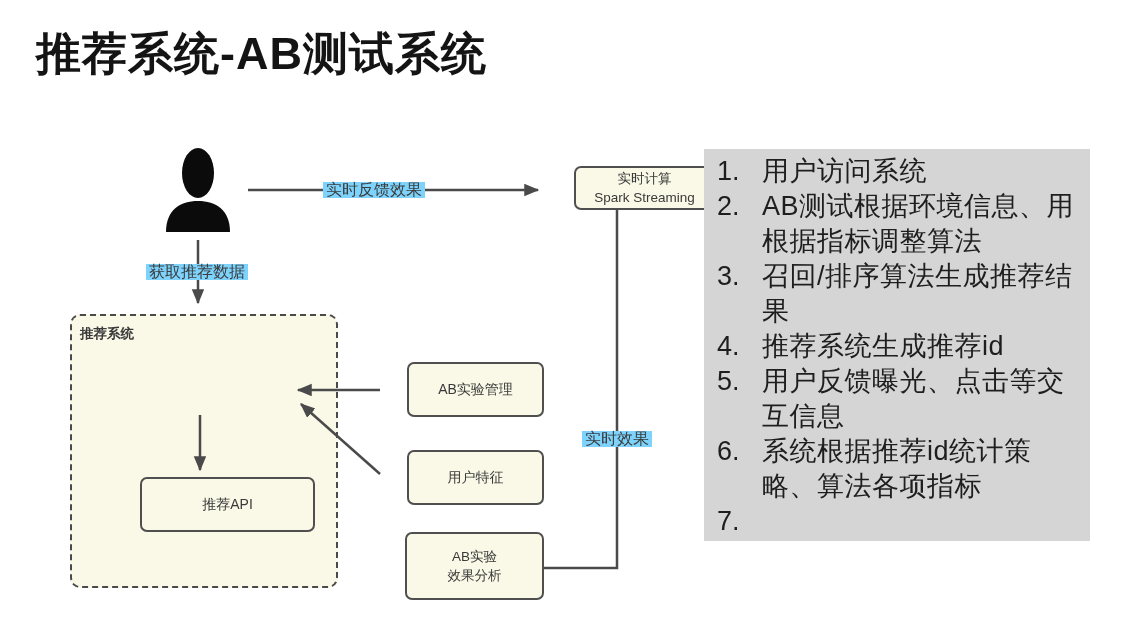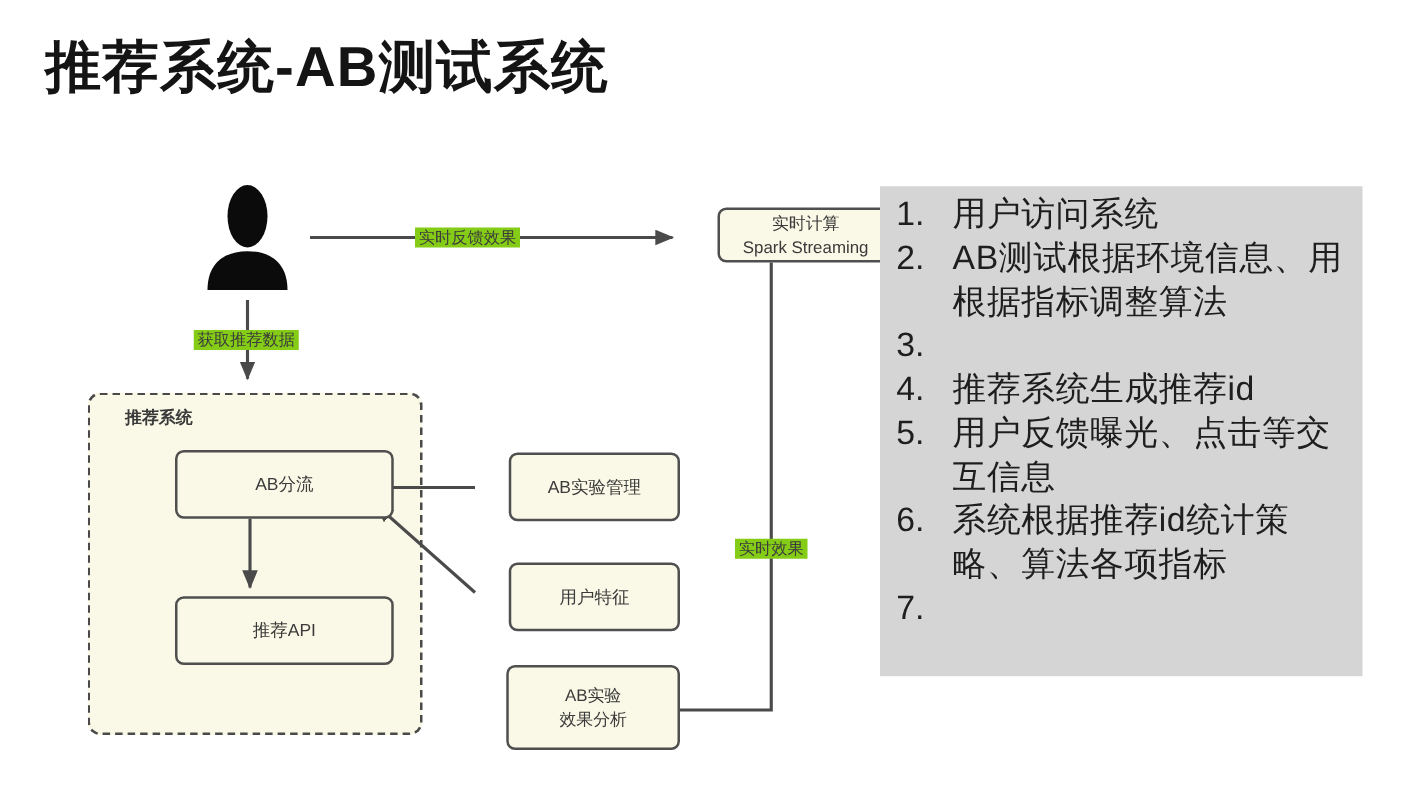--- a/index.html
+++ b/index.html
@@ -37,29 +37,29 @@
   .node-feat    { left: 380px; top: 450px; width: 137px; height: 55px; }
   .node-analyze { left: 378px; top: 532px; width: 139px; height: 68px; font-size: 13.5px; }
 
   .group-box {
     position: absolute; left: 70px; top: 314px; width: 268px; height: 274px;
     background: #faf8e6;
     border: 2px dashed #4a4a4a;
     border-radius: 10px;
   }
   .group-label {
-    position: absolute; left: 28px; top: 9px;
+    position: absolute; left: 8px; top: 9px;
     font-size: 13.5px; font-weight: 600; color: #3a3a3a;
   }
 
   
   .edge-label {
     position: absolute; transform: translateX(-50%);
-    background: #84cc16; color: #3c3c3c;
-    font-size: 13px; line-height: 16px; padding: 0 3px;
+    background: #7dd3fc; color: #3c3c3c;
+    font-size: 16px; line-height: 16px; padding: 0 3px;
     white-space: nowrap;
   }
   .lbl-feedback { left: 374px; top: 182px; }
   .lbl-fetch    { left: 197px; top: 264px; }
   .lbl-effect   { left: 617px; top: 431px; }
 
   
   .steps-panel {
     position: absolute; left: 704px; top: 149px; width: 386px; height: 392px;
     background: #d5d5d5;
@@ -110,23 +110,20 @@
     <line class="edge" x1="380" y1="474" x2="301" y2="404" marker-end="url(#ah)"></line>
 
     <line class="edge" x1="200" y1="415" x2="200" y2="470" marker-end="url(#ah)"></line>
   </svg>
 
   <div class="node node-spark">
     <span>实时计算</span>
     <span>Spark Streaming</span>
   </div>
 
-  <div class="node node-split">
-    <span>AB分流</span>
-  </div>
 
   <div class="node node-api">
     <span>推荐API</span>
   </div>
 
   <div class="node node-mgmt">
     <span>AB实验管理</span>
   </div>
 
   <div class="node node-feat">
@@ -148,20 +145,22 @@
         <span class="step-num">1.</span>
         <span class="step-text">用户访问系统</span>
       </li>
       <li>
         <span class="step-num">2.</span>
         <span class="step-text">AB测试根据环境信息、用
 根据指标调整算法</span>
       </li>
       <li>
         <span class="step-num">3.</span>
+        <span class="step-text">召回/排序算法生成推荐结
+果</span>
       </li>
       <li>
         <span class="step-num">4.</span>
         <span class="step-text">推荐系统生成推荐id</span>
       </li>
       <li>
         <span class="step-num">5.</span>
         <span class="step-text">用户反馈曝光、点击等交
 互信息</span>
       </li>

